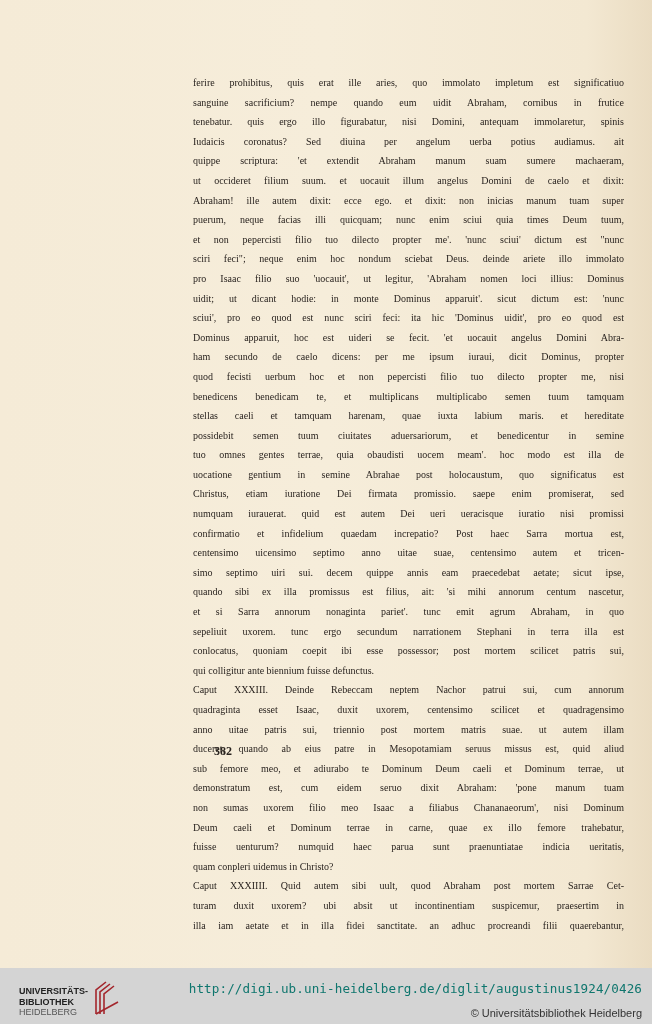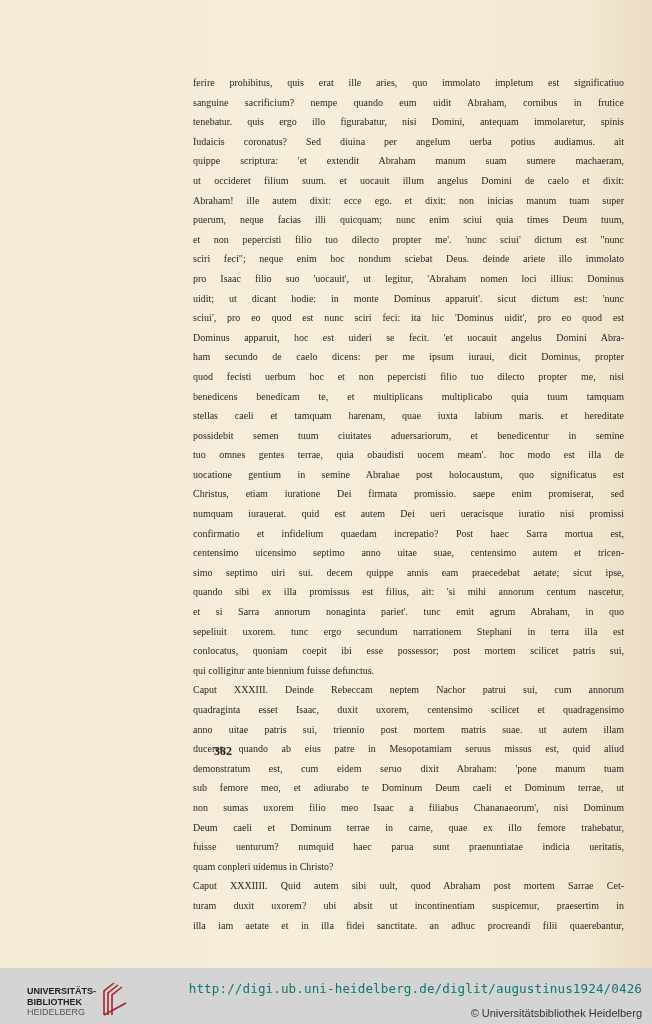--- a/index.html
+++ b/index.html
@@ -27,21 +27,21 @@
   .line.last { text-align-last: left; }
   .page-number {
     position: absolute; left: 214px; top: 744px;
     font-family: "Liberation Serif", serif; font-weight: bold;
     font-size: 12px; color: #2a2420;
   }
   .footer {
     position: absolute; left: 0; top: 968px; width: 652px; height: 56px;
     background: #d4d4d4;
   }
-  .logo { position: absolute; left: 27px; top: 18px; display: flex; align-items: center; }
+  .logo { position: absolute; left: 19px; top: 18px; display: flex; align-items: flex-start; }
   .logo-text {
     font-family: "Liberation Sans", sans-serif; font-size: 9px; line-height: 10.5px;
     color: #222; font-weight: bold;
   }
   .logo-text .light { font-weight: normal; color: #555; }
   .logo-mark { margin-left: 2px; margin-top: -6px; }
   .url {
     position: absolute; right: 10px; top: 13px;
     font-family: "DejaVu Sans Mono", monospace; font-size: 12.6px; color: #0f766e;
     letter-spacing: 0.1px;
@@ -65,41 +65,41 @@
       <span class="line">Abraham! ille autem dixit: ecce ego. et dixit: non inicias manum tuam super</span>
       <span class="line">puerum, neque facias illi quicquam; nunc enim sciui quia times Deum tuum,</span>
       <span class="line">et non pepercisti filio tuo dilecto propter me'. 'nunc sciui' dictum est "nunc</span>
       <span class="line">sciri feci"; neque enim hoc nondum sciebat Deus. deinde ariete illo immolato</span>
       <span class="line">pro Isaac filio suo 'uocauit', ut legitur, 'Abraham nomen loci illius: Dominus</span>
       <span class="line">uidit; ut dicant hodie: in monte Dominus apparuit'. sicut dictum est: 'nunc</span>
       <span class="line">sciui', pro eo quod est nunc sciri feci: ita hic 'Dominus uidit', pro eo quod est</span>
       <span class="line">Dominus apparuit, hoc est uideri se fecit. 'et uocauit angelus Domini Abra-</span>
       <span class="line">ham secundo de caelo dicens: per me ipsum iuraui, dicit Dominus, propter</span>
       <span class="line">quod fecisti uerbum hoc et non pepercisti filio tuo dilecto propter me, nisi</span>
-      <span class="line">benedicens benedicam te, et multiplicans multiplicabo quia tuum tamquam</span>
+      <span class="line">benedicens benedicam te, et multiplicans multiplicabo semen tuum tamquam</span>
       <span class="line">stellas caeli et tamquam harenam, quae iuxta labium maris. et hereditate</span>
       <span class="line">possidebit semen tuum ciuitates aduersariorum, et benedicentur in semine</span>
       <span class="line">tuo omnes gentes terrae, quia obaudisti uocem meam'. hoc modo est illa de</span>
       <span class="line">uocatione gentium in semine Abrahae post holocaustum, quo significatus est</span>
       <span class="line">Christus, etiam iuratione Dei firmata promissio. saepe enim promiserat, sed</span>
       <span class="line">numquam iurauerat. quid est autem Dei ueri ueracisque iuratio nisi promissi</span>
       <span class="line">confirmatio et infidelium quaedam increpatio? Post haec Sarra mortua est,</span>
       <span class="line">centensimo uicensimo septimo anno uitae suae, centensimo autem et tricen-</span>
       <span class="line">simo septimo uiri sui. decem quippe annis eam praecedebat aetate; sicut ipse,</span>
       <span class="line">quando sibi ex illa promissus est filius, ait: 'si mihi annorum centum nascetur,</span>
       <span class="line">et si Sarra annorum nonaginta pariet'. tunc emit agrum Abraham, in quo</span>
       <span class="line">sepeliuit uxorem. tunc ergo secundum narrationem Stephani in terra illa est</span>
       <span class="line">conlocatus, quoniam coepit ibi esse possessor; post mortem scilicet patris sui,</span>
       <span class="line last">qui colligitur ante biennium fuisse defunctus.</span>
       <span class="line">Caput XXXIII. Deinde Rebeccam neptem Nachor patrui sui, cum annorum</span>
       <span class="line">quadraginta esset Isaac, duxit uxorem, centensimo scilicet et quadragensimo</span>
       <span class="line">anno uitae patris sui, triennio post mortem matris suae. ut autem illam</span>
       <span class="line">duceret, quando ab eius patre in Mesopotamiam seruus missus est, quid aliud</span>
+      <span class="line">sub femore meo, et adiurabo te Dominum Deum caeli et Dominum terrae, ut</span>
       <span class="line">demonstratum est, cum eidem seruo dixit Abraham: 'pone manum tuam</span>
-      <span class="line">sub femore meo, et adiurabo te Dominum Deum caeli et Dominum terrae, ut</span>
       <span class="line">non sumas uxorem filio meo Isaac a filiabus Chananaeorum', nisi Dominum</span>
       <span class="line">Deum caeli et Dominum terrae in carne, quae ex illo femore trahebatur,</span>
       <span class="line">fuisse uenturum? numquid haec parua sunt praenuntiatae indicia ueritatis,</span>
       <span class="line last">quam conpleri uidemus in Christo?</span>
       <span class="line">Caput XXXIIII. Quid autem sibi uult, quod Abraham post mortem Sarrae Cet-</span>
       <span class="line">turam duxit uxorem? ubi absit ut incontinentiam suspicemur, praesertim in</span>
       <span class="line">illa iam aetate et in illa fidei sanctitate. an adhuc procreandi filii quaerebantur,</span>
     </div>
   <div class="page-number">382</div>
 </div>

